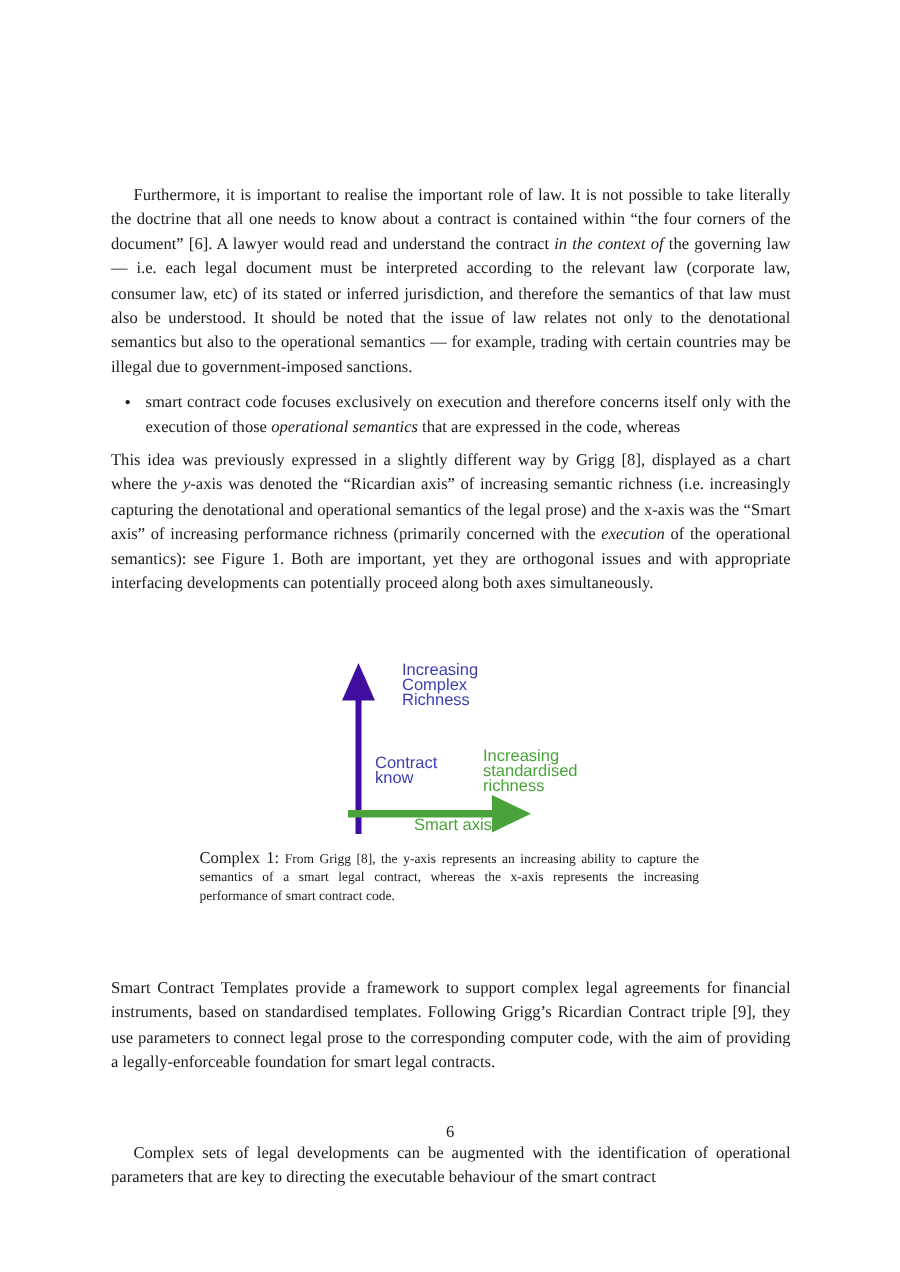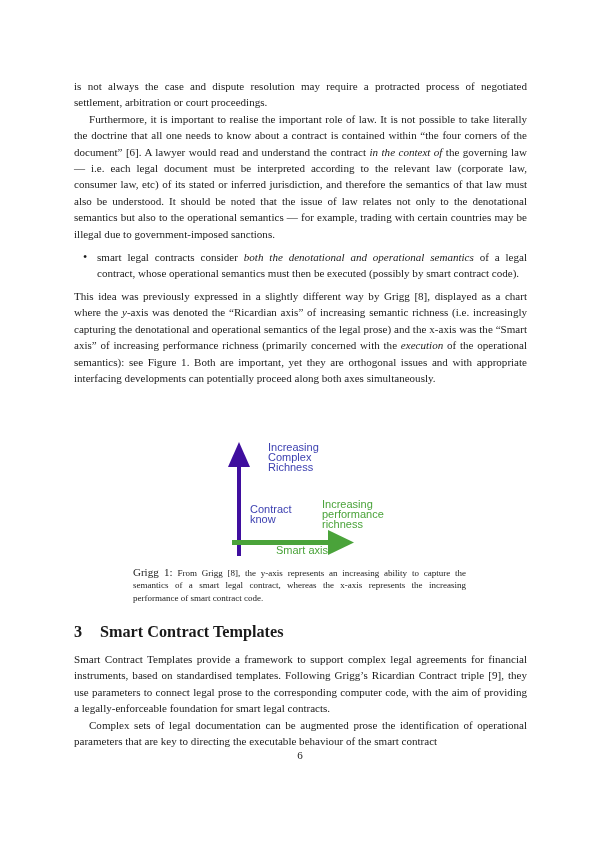--- a/index.html
+++ b/index.html
@@ -8,21 +8,21 @@
     position: absolute; left: 0; top: 0; width: 600px; height: 848px;
     font-family: "DejaVu Serif", "Liberation Serif", serif;
     color: #1a1a1a;
   }
   .text {
     position: absolute; left: 74px; width: 453px;
     font-size: 11.05px; line-height: 16.4px; text-align: justify;
     font-family: "Liberation Serif", serif;
   }
   .p { margin: 0; text-align: justify; }
-  .indent { text-indent: 15px; }
+  .indent { text-indent: 15px; margin-top: 44px; }
   ul.bul { margin: 7px 0 4px 0; padding: 0 0 0 23px; list-style: none; }
   ul.bul li { position: relative; margin-bottom: 6px; text-align: justify; }
   ul.bul li::before {
     content: "\2022"; position: absolute; left: -14px; top: 0; font-size: 12px;
   }
   em { font-style: italic; }
   .figure { position: absolute; left: 228px; top: 440px; width: 132px; height: 118px; }
   .fig-label { position: absolute; font-family: "Liberation Sans", sans-serif; font-size: 11px; line-height: 10.2px; }
   .caption {
     position: absolute; left: 133px; top: 566px; width: 333px;
@@ -35,24 +35,23 @@
   }
   .section .num { display: inline-block; width: 26px; }
   .page-num { position: absolute; left: 0; width: 600px; top: 749px; text-align: center; font-size: 11px; font-family: "Liberation Serif", serif; }
 </style>
 </head>
 <body>
 
 <div class="page">
 
   <div class="text" style="top:78px;">
-    <p class="p">is not always the case and dispute resolution may require a protracted process of negotiated settlement, arbitration or court proceedings.</p>
     <p class="p indent"><span>Furthermore, it is important to realise the important role of law. It is not possible to take literally the doctrine that all one needs to know about a contract is contained within “the four corners of the document” [6]. A lawyer would read and understand the contract </span><em>in the context of</em><span> the governing law — i.e. each legal document must be interpreted according to the relevant law (corporate law, consumer law, etc) of its stated or inferred jurisdiction, and therefore the semantics of that law must also be understood. It should be noted that the issue of law relates not only to the denotational semantics but also to the operational semantics — for example, trading with certain countries may be illegal due to government-imposed sanctions.</span></p>
     <ul class="bul">
-      <li><span>smart legal contracts consider </span><em>both the denotational and operational semantics</em><span> of a legal contract, whose operational semantics must then be executed (possibly by smart contract code).</span></li>
+      <li><span>smart contract code focuses exclusively on execution and therefore concerns itself only with the execution of those </span><em>operational semantics</em><span> that are expressed in the code, whereas</span></li>
     </ul>
     <p class="p"><span>This idea was previously expressed in a slightly different way by Grigg [8], displayed as a chart where the </span><em>y</em><span>-axis was denoted the “Ricardian axis” of increasing semantic richness (i.e. increasingly capturing the denotational and operational semantics of the legal prose) and the x-axis was the “Smart axis” of increasing performance richness (primarily concerned with the </span><em>execution</em><span> of the operational semantics): see Figure 1. Both are important, yet they are orthogonal issues and with appropriate interfacing developments can potentially proceed along both axes simultaneously.</span></p>
   </div>
 
   <div class="figure">
     <svg width="132" height="118" viewBox="0 0 132 118">
       <rect x="9" y="22" width="4" height="94" fill="#3f0e9e"></rect>
       <polygon points="11,2 0,27 22,27" fill="#3f0e9e"></polygon>
       <rect x="4" y="100" width="102" height="5" fill="#4aa33a"></rect>
       <polygon points="126,102.5 100,90 100,115" fill="#4aa33a"></polygon>
@@ -61,34 +60,31 @@
       <div>Increasing</div>
       <div>Complex</div>
       <div>Richness</div>
     </div>
     <div class="fig-label" style="left:22px; top:64px; color:#3b3fb0;">
       <div>Contract</div>
       <div>know</div>
     </div>
     <div class="fig-label" style="left:94px; top:59px; color:#4aa33a;">
       <div>Increasing</div>
-      <div>performance</div>
+      <div>standardised</div>
       <div>richness</div>
     </div>
     <div class="fig-label" style="left:48px; top:105px; color:#4aa33a;">Smart axis</div>
   </div>
 
   <div class="caption">
-    <span class="fig-num">Grigg 1:</span>
+    <span class="fig-num">Complex 1:</span>
     <span>From Grigg [8], the y-axis represents an increasing ability to capture the semantics of a smart legal contract, whereas the x-axis represents the increasing performance of smart contract code.</span>
   </div>
 
-  <div class="section">
-    <span class="num">3</span><span>Smart Contract Templates</span>
-  </div>
 
   <div class="text" style="top:651px;">
     <p class="p">Smart Contract Templates provide a framework to support complex legal agreements for financial instruments, based on standardised templates. Following Grigg’s Ricardian Contract triple [9], they use parameters to connect legal prose to the corresponding computer code, with the aim of providing a legally-enforceable foundation for smart legal contracts.</p>
-    <p class="p indent">Complex sets of legal documentation can be augmented prose the identification of operational parameters that are key to directing the executable behaviour of the smart contract</p>
+    <p class="p indent">Complex sets of legal developments can be augmented with the identification of operational parameters that are key to directing the executable behaviour of the smart contract</p>
   </div>
 
   <div class="page-num">6</div>
 </div>
 
 </body></html>

